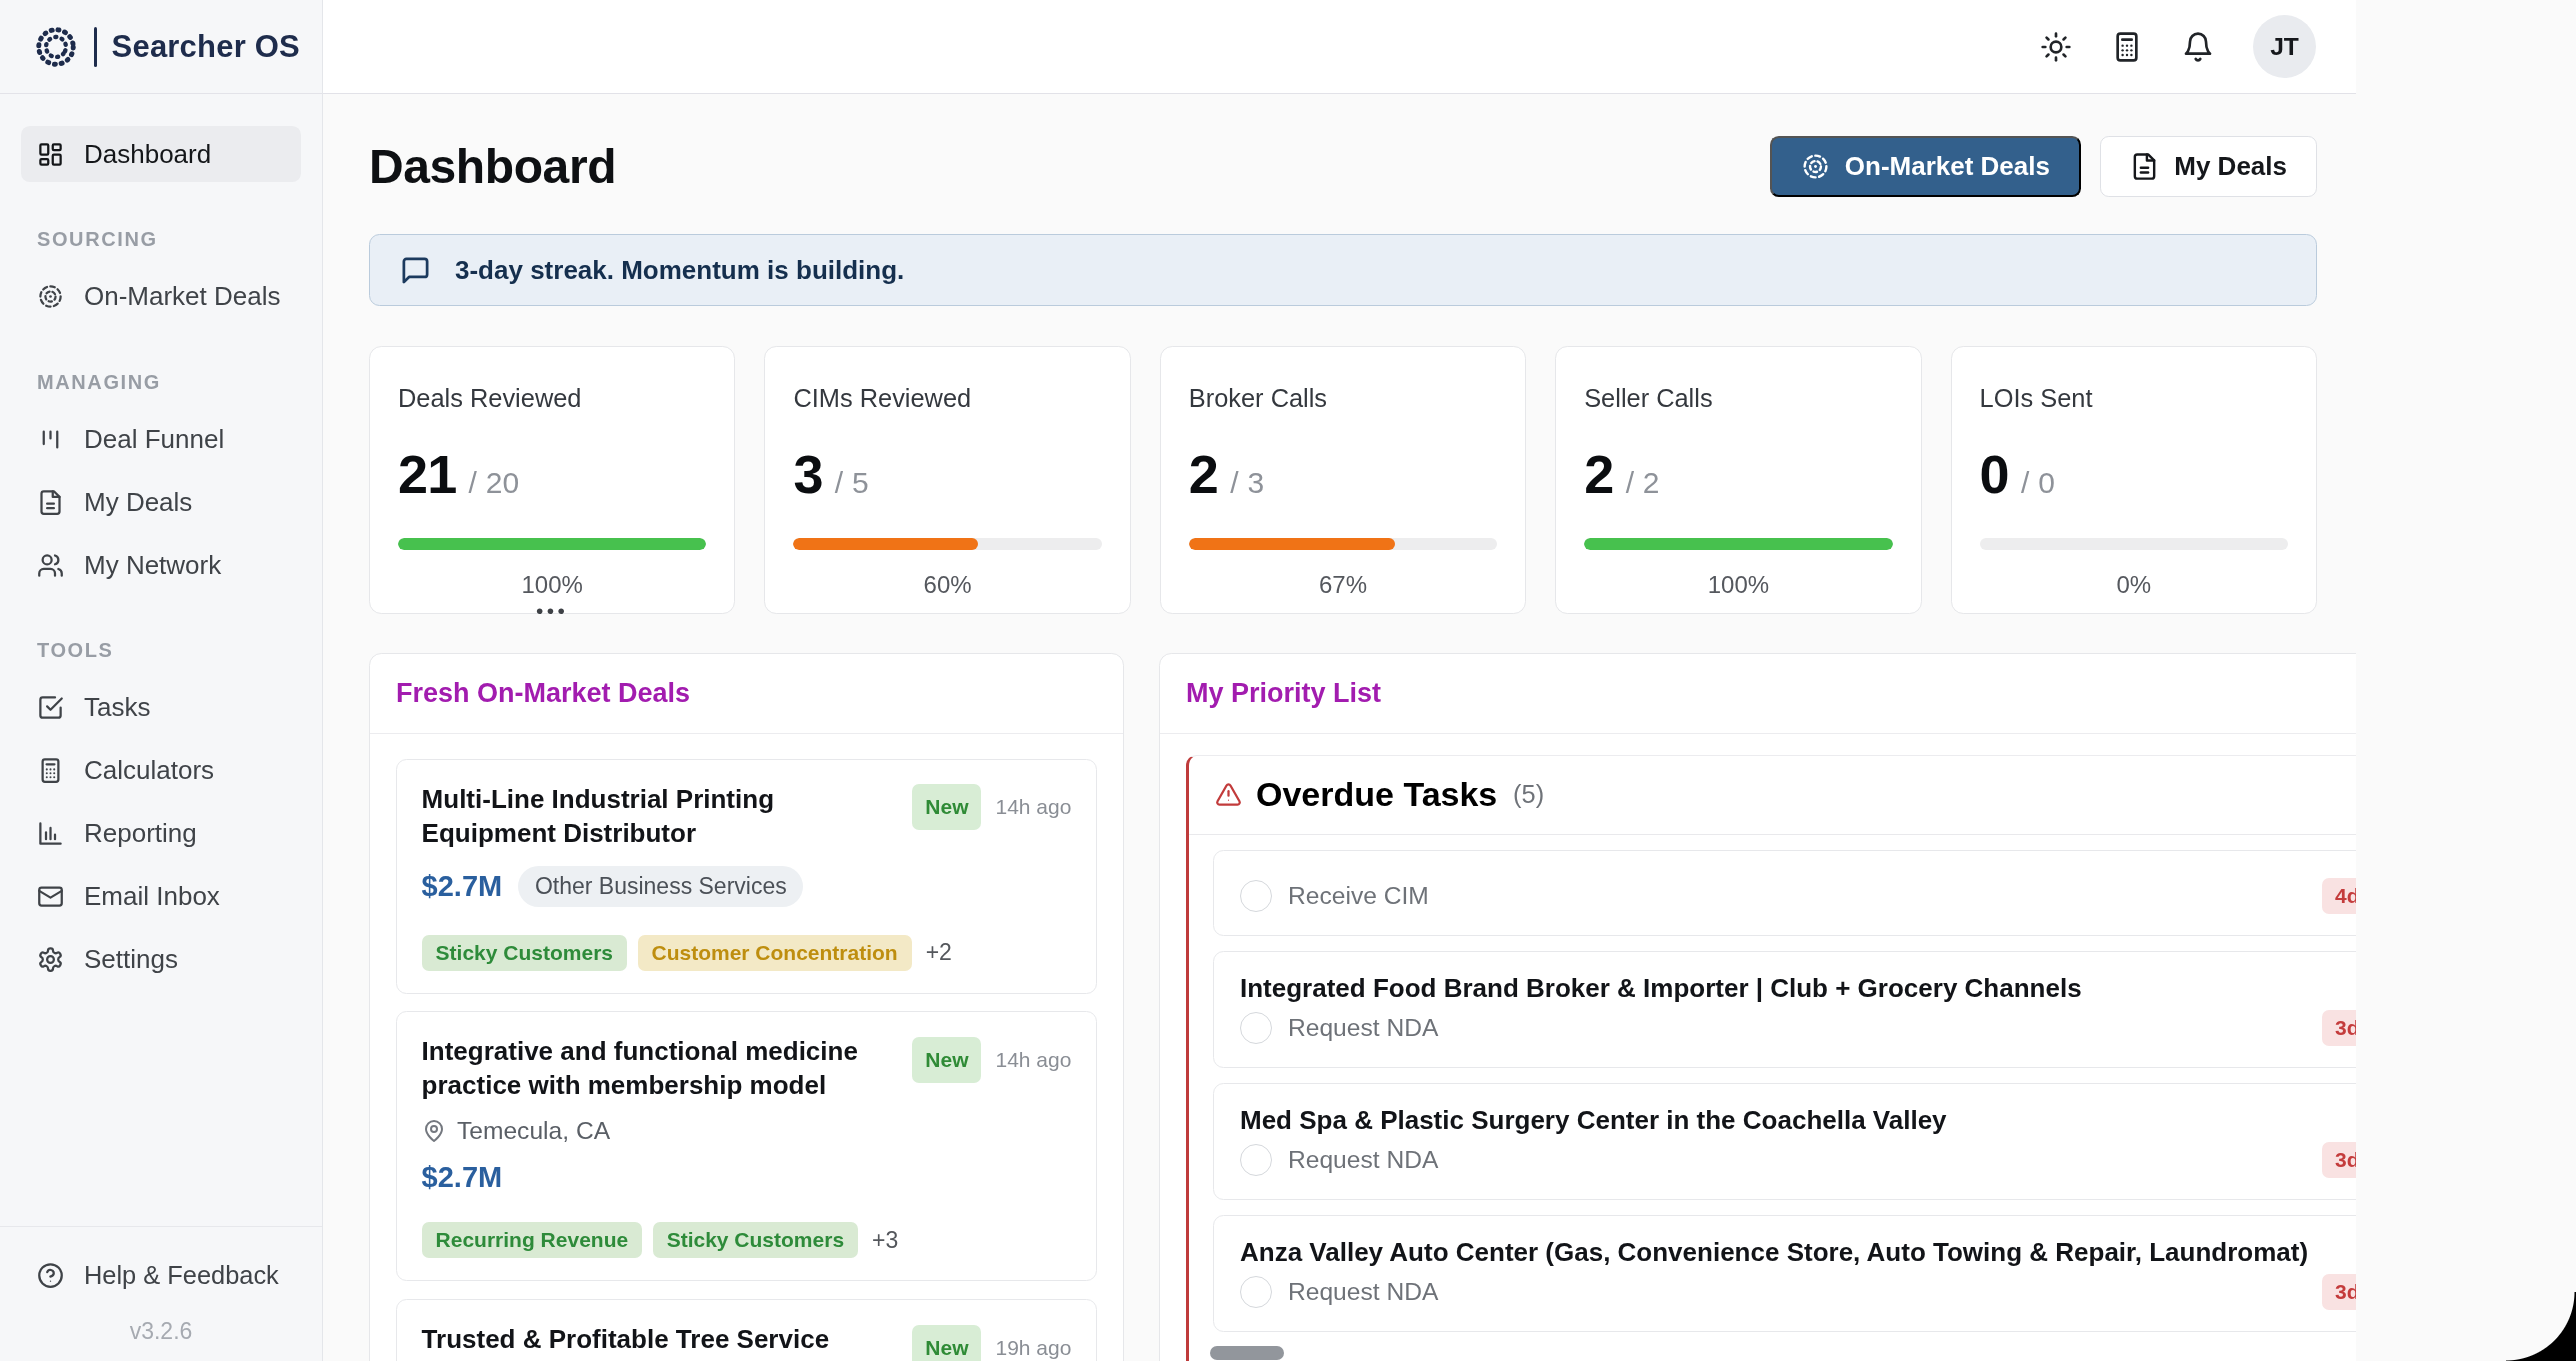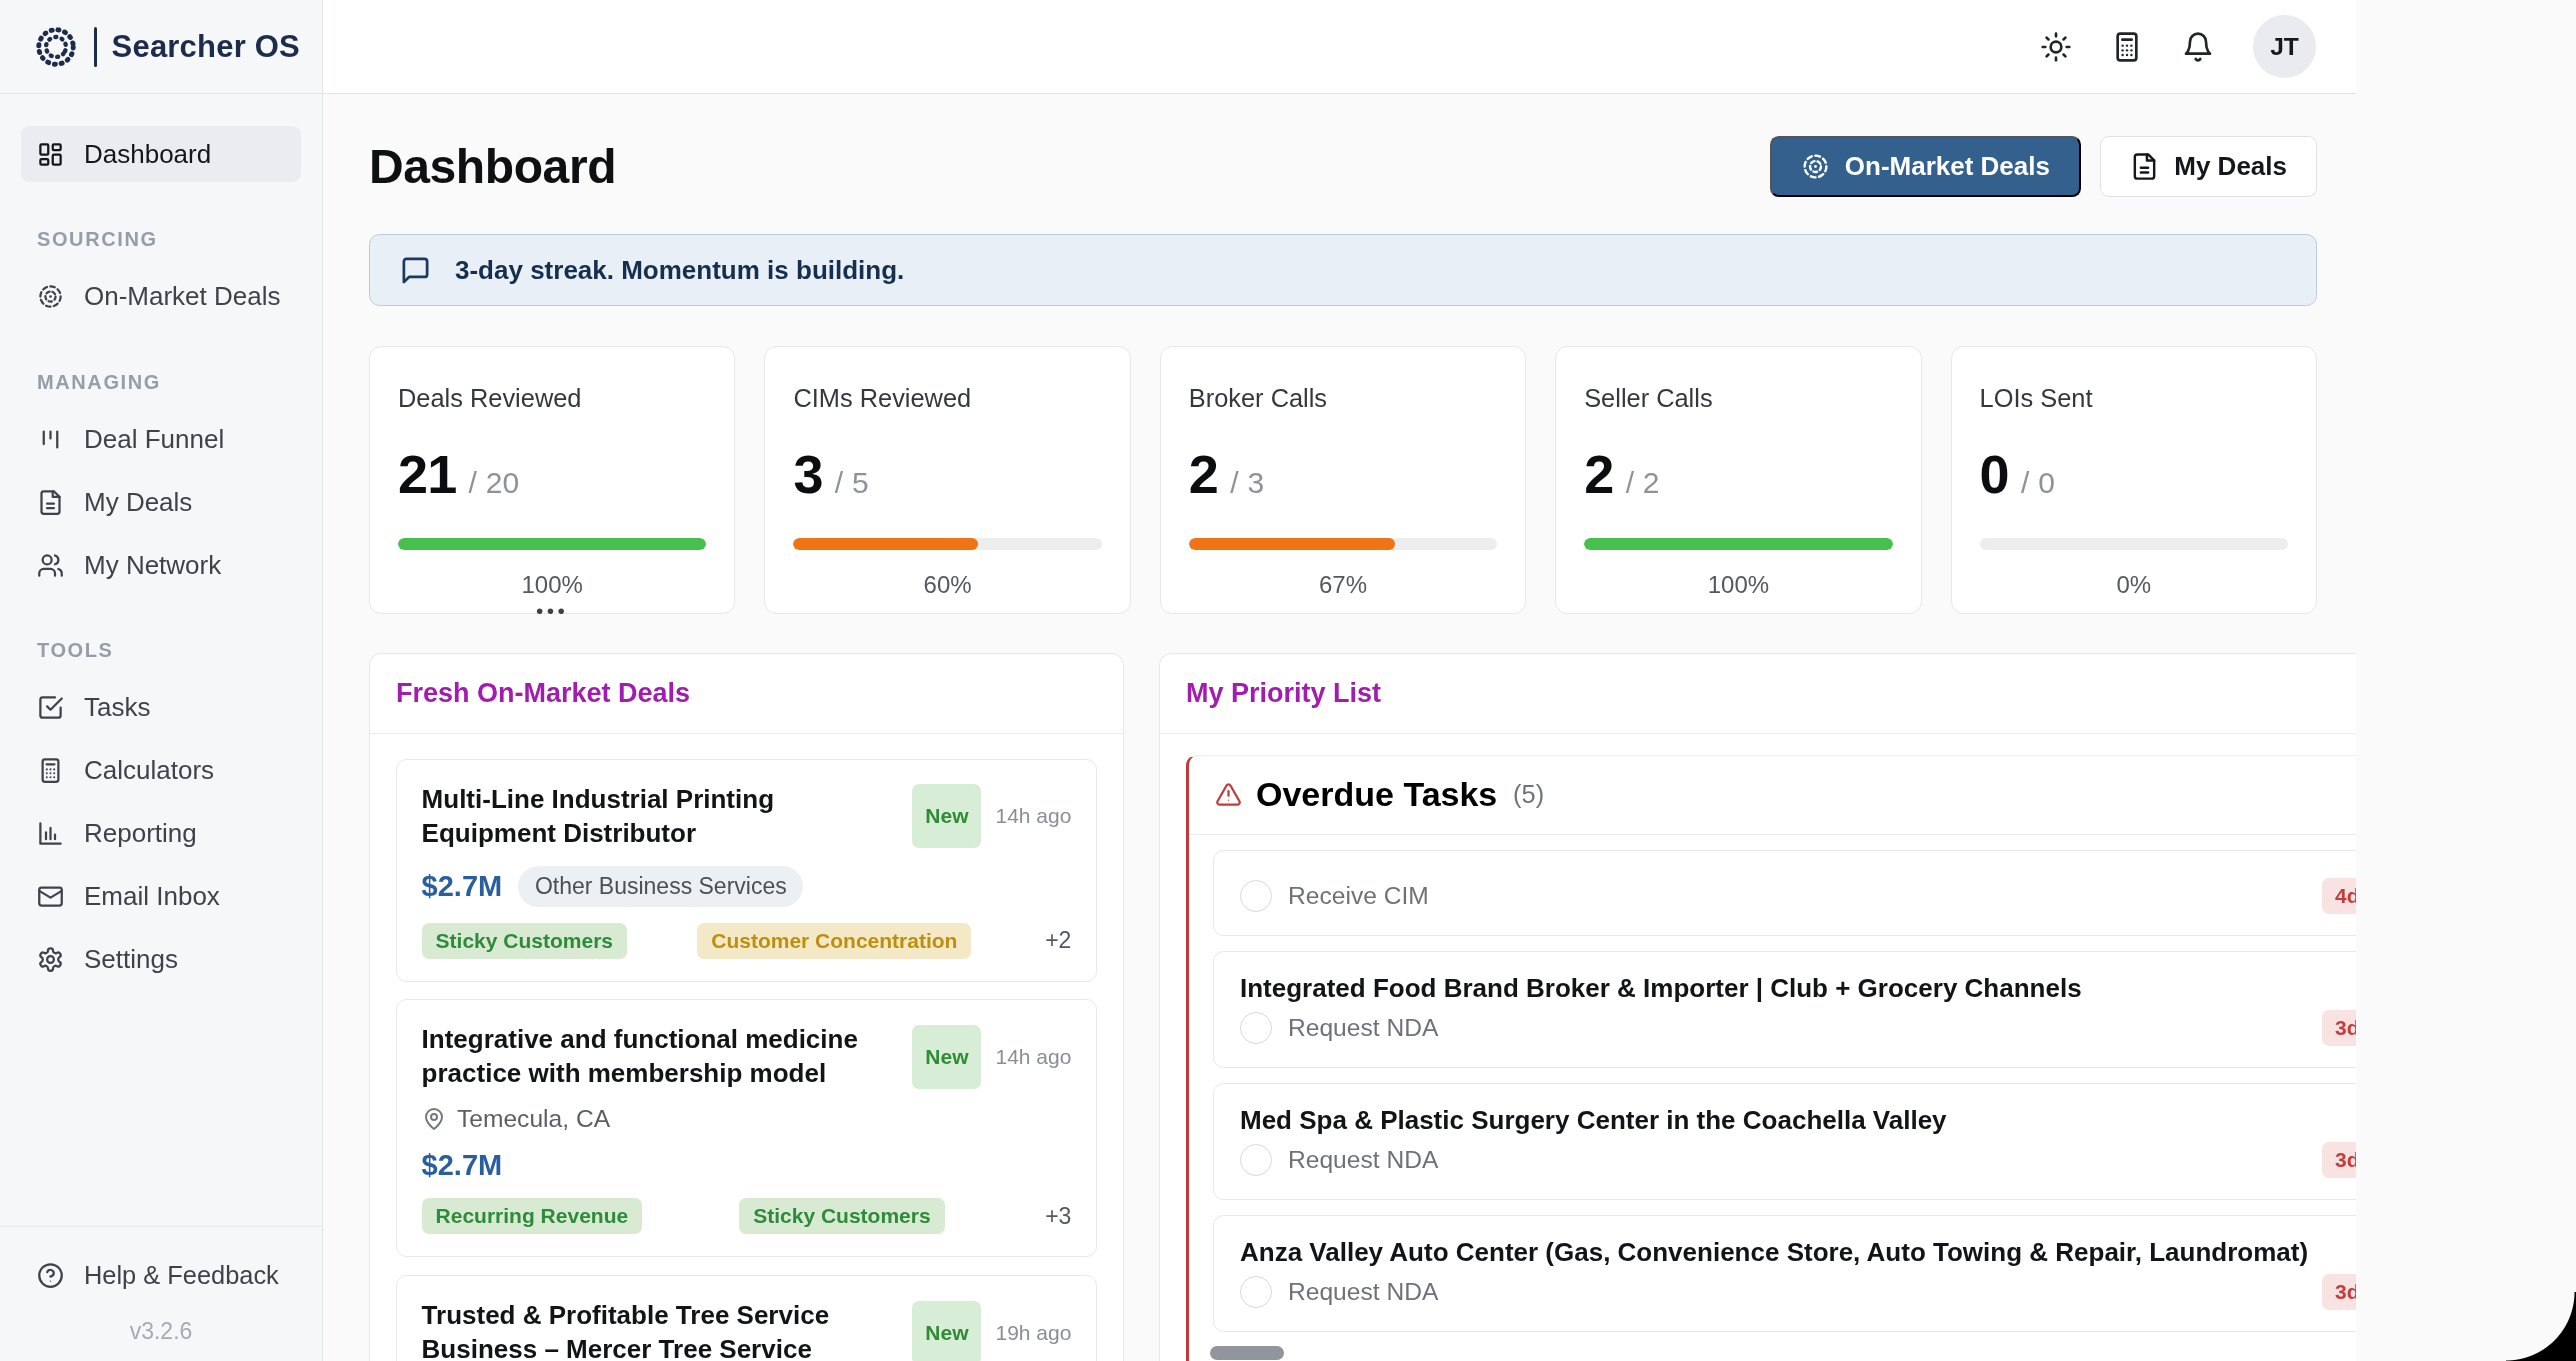--- a/index.html
+++ b/index.html
@@ -63,28 +63,28 @@
   .panels { margin-top:39px; display:grid; grid-template-columns:755px 1380px; gap:35px; align-items:start; }
   .panel { background:#FFF; border:0.9px solid #E6E7EA; border-radius:12.3px; }
   .panel-head { padding:24px 26px; font-size:27px; font-weight:600; color:#a21caf; border-bottom:0.9px solid #ECECEF; }
 
   
   .fresh-body { padding:24.6px 26px; display:flex; flex-direction:column; gap:17.5px; height:790px; }
   .deal-card { border:0.9px solid #E7E8EB; border-radius:10.5px; padding:22px 24.6px; }
   .deal-top { display:flex; justify-content:space-between; align-items:flex-start; }
   .deal-title { font-size:26px; font-weight:700; line-height:34px; color:#121418; max-width:478px; }
   .deal-meta { display:flex; align-items:center; gap:14px; margin-top:2.6px; }
-  .badge-new { background:#D8EDD5; color:#2F8B36; font-size:21px; font-weight:600; padding:20px 13px; border-radius:7px; }
+  .badge-new { background:#D8EDD5; color:#2F8B36; font-size:21px; font-weight:600; padding:11px 13px; border-radius:7px; }
   .deal-time { font-size:21px; color:#8A8E95; }
   .deal-loc { margin-top:15px; display:flex; align-items:center; gap:11.4px; font-size:24.6px; color:#5A5F66; }
   .deal-loc svg { width:24px; height:24px; color:#74787F; }
   .deal-price-row { margin-top:16px; display:flex; align-items:center; gap:16px; }
   .deal-price { font-size:29px; font-weight:800; color:#2A5F9E; }
   .pill-industry { background:#EDF0F3; color:#4B5057; font-size:23px; padding:7px 16.7px; border-radius:877px; }
-  .deal-tags { margin-top:16px; display:flex; align-items:center; gap:10.5px;justify-content:space-between; }
+  .deal-tags { margin-top:28px; display:flex; align-items:center; gap:10.5px; }
   .tag { font-size:21px; font-weight:600; padding:6.1px 14px; border-radius:7px; white-space:nowrap; }
   .tag-green { background:#D9EAD3; color:#2E8B3A; }
   .tag-amber { background:#F3E9C6; color:#BE8E0F; }
   .tag-more { font-size:23px; color:#54575C; font-weight:400; margin-left:3.5px; }
 
   
   .panel.priority { position:relative; }
   .priority-body { padding:21px 26px 26px; }
   .overdue-box { border:0.9px solid #ECECEF; border-left:3.5px solid #BF3B3B; border-radius:10.5px; min-height:702px; }
   .overdue-head { display:flex; align-items:center; gap:14px; padding:19.3px 26px; border-bottom:0.9px solid #E9E9EC; }

